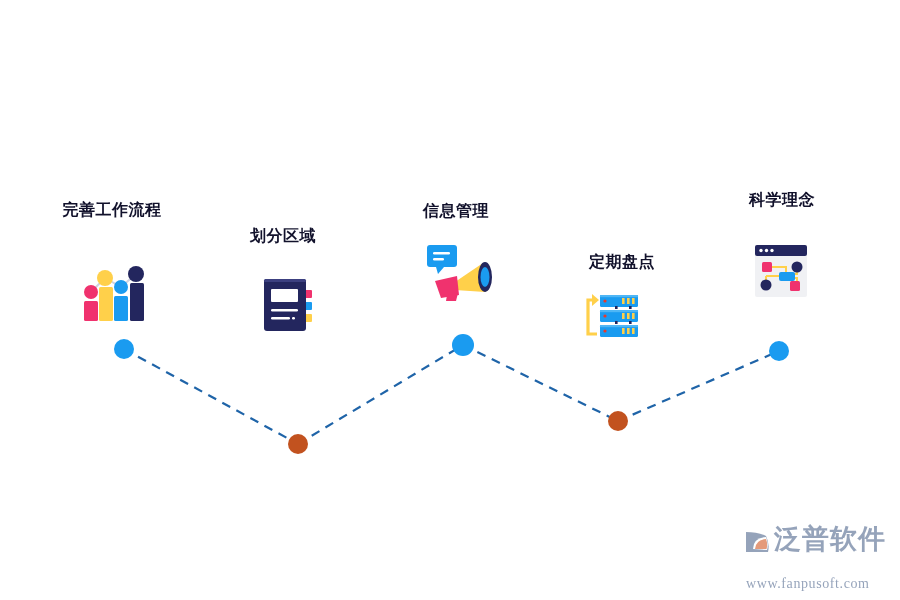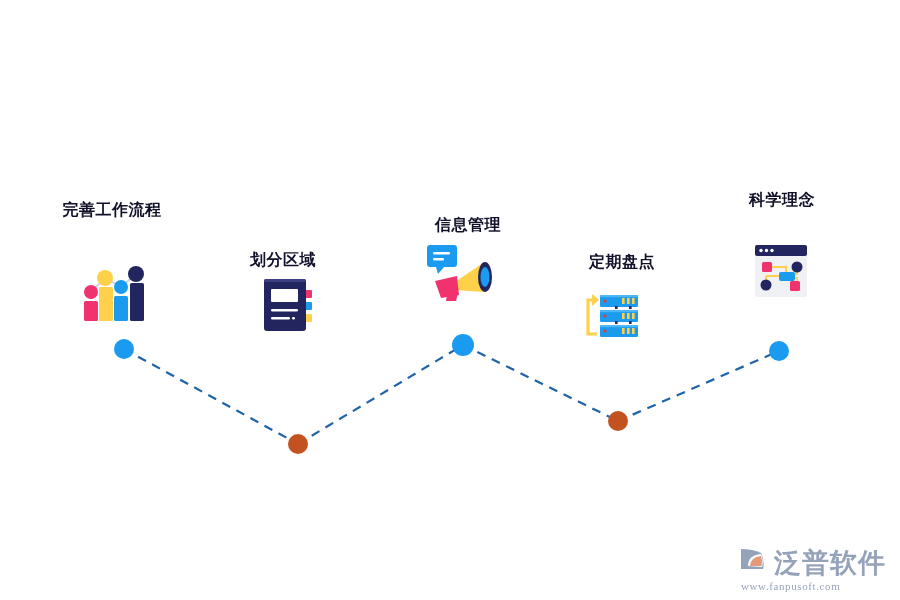--- a/index.html
+++ b/index.html
@@ -49,36 +49,35 @@
     position: absolute;
     right: 14px;
     bottom: 8px;
     display: flex;
     flex-direction: column;
     align-items: flex-start;
     opacity: 0.92;
   }
   #brand-row {
     display: flex;
-    align-items: flex-end;
-    gap: 5px;
+    align-items: flex-start;
   }
   #brand-name {
     font-size: 27px;
     font-weight: bold;
     color: #8d9cb5;
     letter-spacing: 1px;
     line-height: 1;
   }
   #brand-url {
     font-family: "Liberation Serif", "DejaVu Serif", serif;
-    font-size: 11px;
+    font-size: 14px;
     color: #8d9cb5;
     letter-spacing: 0.6px;
-    margin-top: 3px;
+    margin-top: 16px;
     margin-left: 2px;
   }
 </style>
 </head>
 <body>
 
 <div id="infographic">
 
   <svg class="path-svg" viewBox="0 0 900 600">
     <g id="connector-lines">
@@ -108,42 +107,42 @@
 
         <circle cx="9" cy="27" r="7" fill="#f0326e"></circle>
         <circle cx="23" cy="13" r="8" fill="#ffd04a"></circle>
         <circle cx="39" cy="22" r="7" fill="#1a9bf0"></circle>
         <circle cx="54" cy="9" r="8" fill="#23265e"></circle>
       </svg>
     </div>
   </div>
 
   <div class="node">
-    <div class="node-label" style="left:283px; top:250px;">划分区域</div>
+    <div class="node-label" style="left:283px; top:226px;">划分区域</div>
     <div class="node-icon" style="left:288px; top:276px;">
       <svg width="54" height="56" viewBox="0 0 54 56">
 
         <rect x="41" y="14" width="10" height="8" rx="1" fill="#f0326e"></rect>
         <rect x="41" y="26" width="10" height="8" rx="1" fill="#1a9bf0"></rect>
         <rect x="41" y="38" width="10" height="8" rx="1" fill="#ffd04a"></rect>
 
         <rect x="3" y="3" width="42" height="52" rx="3" fill="#23265e"></rect>
         <rect x="3" y="3" width="42" height="3" rx="1.5" fill="#3c4080"></rect>
 
         <rect x="10" y="13" width="27" height="13" rx="1" fill="#ffffff"></rect>
 
         <rect x="10" y="33" width="27" height="2.6" rx="1.3" fill="#ffffff"></rect>
         <rect x="10" y="41" width="19" height="2.6" rx="1.3" fill="#ffffff"></rect>
         <rect x="31" y="41" width="3" height="2.6" rx="1.3" fill="#ffffff"></rect>
       </svg>
     </div>
   </div>
 
   <div class="node">
-    <div class="node-label" style="left:456px; top:215px;margin-left:12px;">信息管理</div>
+    <div class="node-label" style="left:456px; top:201px;">信息管理</div>
     <div class="node-icon" style="left:460px; top:245px;">
       <svg width="66" height="56" viewBox="0 0 66 56">
 
         <rect x="0" y="0" width="30" height="22" rx="3" fill="#1a9bf0"></rect>
         <polygon points="9,22 17,22 11,29" fill="#1a9bf0"></polygon>
         <rect x="6" y="7" width="17" height="2.6" rx="1.3" fill="#ffffff"></rect>
         <rect x="6" y="13" width="11" height="2.6" rx="1.3" fill="#ffffff"></rect>
 
         <path d="M28 37 L56 18 L60 20 L62 44 L58 47 L28 45 Z" fill="#ffd04a"></path>
 

